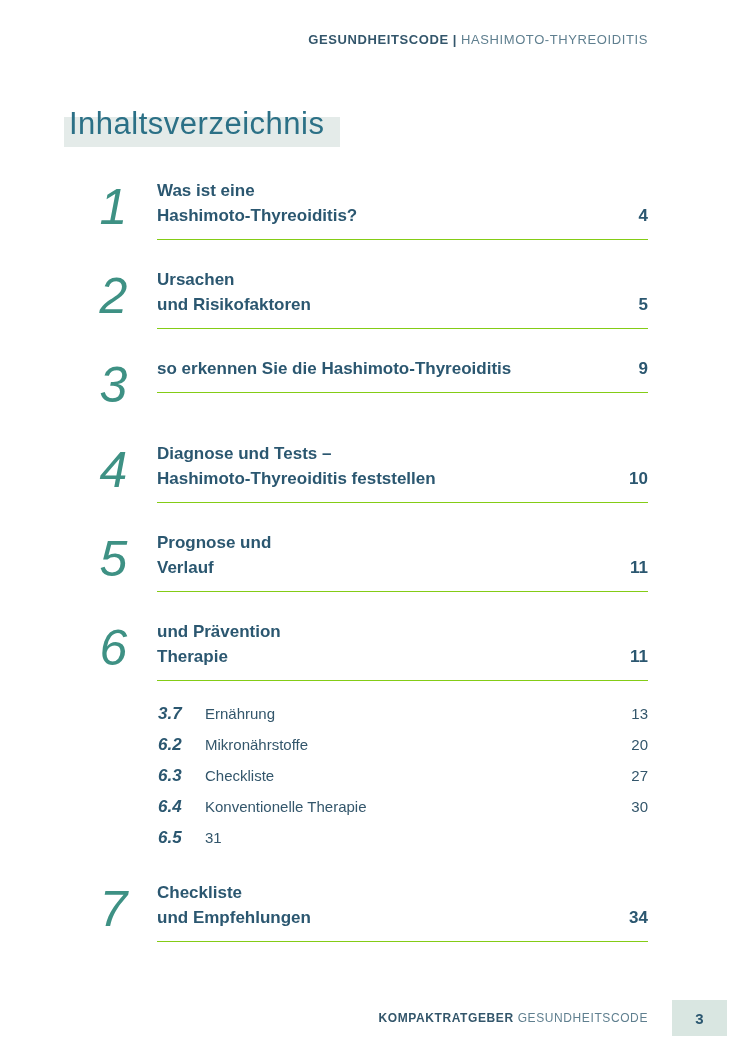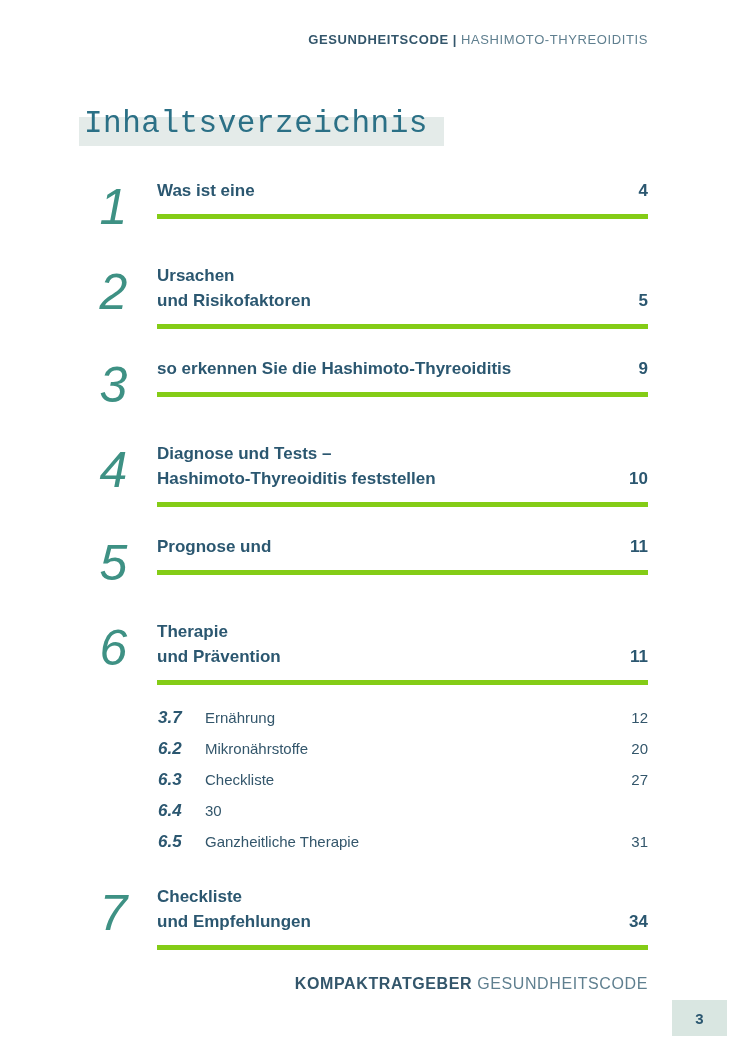--- a/index.html
+++ b/index.html
@@ -23,21 +23,21 @@
     font-size: 13px;
     letter-spacing: 0.6px;
     color: #33566b;
     white-space: nowrap;
   }
   .header .brand { font-weight: bold; color: #33566b; }
   .header .sep { color: #33566b; margin: 0 4px; font-weight: bold; }
   .header .topic { color: #5f7f8f; }
 
   
-  .title-wrap { position: absolute; left: 84px; top: 98px; font-family: Liberation Mono, monospace; }
+  .title-wrap { position: absolute; left: 69px; top: 98px; }
   .page-title {
     position: relative;
     display: inline-block;
     font-size: 31px;
     font-weight: 400;
     color: #2b7086;
     letter-spacing: 0.5px;
     z-index: 0;
   }
   .page-title::before {
@@ -69,21 +69,21 @@
     font-size: 50px;
     line-height: 58px;
     font-style: italic;
     font-weight: 400;
     color: #3e9184;
     text-align: center;
     padding-right: 14px;
   }
   .entry-body {
     flex: 1;
-    border-bottom: 5px solid #84cc16;
+    border-bottom: 1px solid #84cc16;
     padding-bottom: 11px;
     display: flex;
     align-items: flex-end;
   }
   .entry-text { flex: 1; }
   .entry-line {
     font-size: 17px;
     line-height: 25px;
     font-weight: bold;
     color: #2b5770;
@@ -117,22 +117,22 @@
   }
   .subentry-page {
     font-size: 15px;
     color: #33566b;
   }
 
   
   .footer-text {
     position: absolute;
     right: 84px;
-    top: 967px;
-    font-size: 16px;
+    top: 1003px;
+    font-size: 12px;
     letter-spacing: 0.6px;
     white-space: nowrap;
   }
   .footer-text .brand { font-weight: bold; color: #33566b; }
   .footer-text .suffix { color: #5f7f8f; }
   .page-badge {
     position: absolute;
     left: 672px;
     top: 992px;
     width: 55px;
@@ -159,20 +159,21 @@
     <h1 class="page-title">Inhaltsverzeichnis</h1>
   </div>
 
   <div class="toc">
 
     <div class="entry">
       <div class="entry-number">1</div>
       <div class="entry-body">
         <div class="entry-text">
           <div class="entry-line">Was ist eine</div>
+          <div class="entry-line">Hashimoto-Thyreoiditis?</div>
         </div>
         <div class="entry-page">4</div>
       </div>
     </div>
 
     <div class="entry">
       <div class="entry-number">2</div>
       <div class="entry-body">
         <div class="entry-text">
           <div class="entry-line">Ursachen</div>
@@ -201,59 +202,60 @@
         </div>
         <div class="entry-page">10</div>
       </div>
     </div>
 
     <div class="entry">
       <div class="entry-number">5</div>
       <div class="entry-body">
         <div class="entry-text">
           <div class="entry-line">Prognose und</div>
+          <div class="entry-line">Verlauf</div>
         </div>
         <div class="entry-page">11</div>
       </div>
     </div>
 
     <div class="entry">
       <div class="entry-number">6</div>
       <div class="entry-body">
         <div class="entry-text">
+          <div class="entry-line">und Prävention</div>
           <div class="entry-line">Therapie</div>
-          <div class="entry-line">und Prävention</div>
         </div>
         <div class="entry-page">11</div>
       </div>
     </div>
 
     <div class="subentries">
       <div class="subentry">
         <div class="subentry-number">3.7</div>
         <div class="subentry-label">Ernährung</div>
-        <div class="subentry-page">12</div>
+        <div class="subentry-page">13</div>
       </div>
       <div class="subentry">
         <div class="subentry-number">6.2</div>
         <div class="subentry-label">Mikronährstoffe</div>
         <div class="subentry-page">20</div>
       </div>
       <div class="subentry">
         <div class="subentry-number">6.3</div>
         <div class="subentry-label">Checkliste</div>
         <div class="subentry-page">27</div>
       </div>
       <div class="subentry">
         <div class="subentry-number">6.4</div>
+        <div class="subentry-label">Konventionelle Therapie</div>
         <div class="subentry-page">30</div>
       </div>
       <div class="subentry">
         <div class="subentry-number">6.5</div>
-        <div class="subentry-label">Ganzheitliche Therapie</div>
         <div class="subentry-page">31</div>
       </div>
     </div>
 
     <div class="entry">
       <div class="entry-number">7</div>
       <div class="entry-body">
         <div class="entry-text">
           <div class="entry-line">Checkliste</div>
           <div class="entry-line">und Empfehlungen</div>

